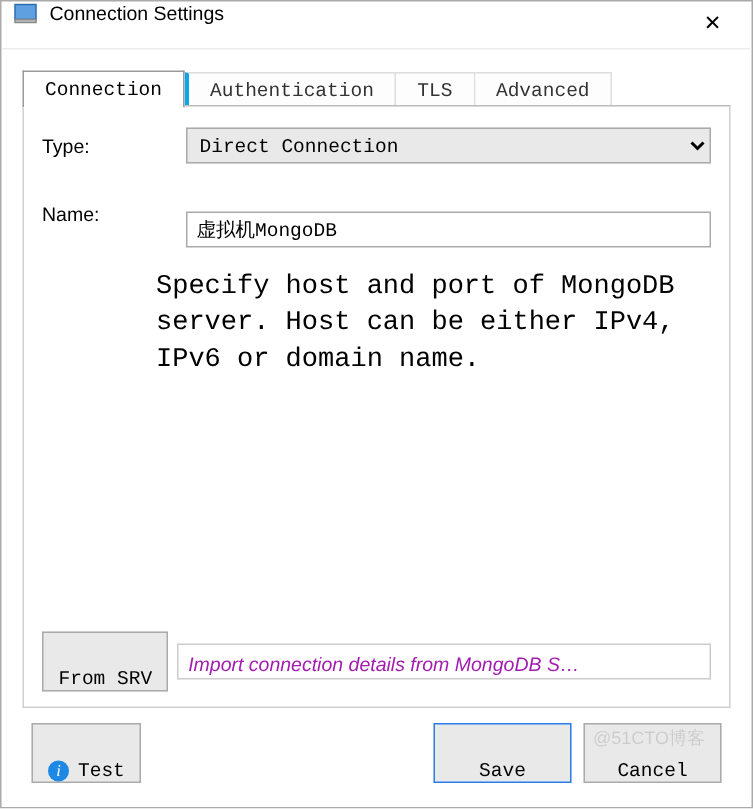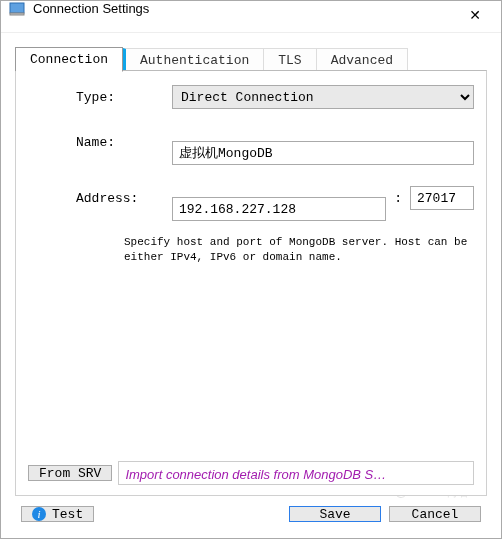--- a/index.html
+++ b/index.html
@@ -98,22 +98,21 @@
     background: #fff;
   }
   .tab.active { border-bottom: 1px solid #fff; margin-bottom: -1px; }
   .row {
     display: flex;
     align-items: center;
     margin-bottom: 10px;
   }
   .row .label {
     width: 96px;
-    font-family: Liberation Mono, monospace;
-    margin-left: 48px;
+    font-family: Liberation Sans, sans-serif;
   }
   .row .field { flex: 1; display: flex; align-items: center; gap: 6px; }
   select.combo {
     width: 100%;
     font-family: "Courier New", monospace;
     font-size: 13px;
     height: 24px;
     border: 1px solid #aaa;
     background: #e9e9e9;
     padding: 2px 4px;
@@ -132,38 +131,38 @@
   input.port {
     width: 64px;
     font-family: "Courier New", monospace;
     font-size: 13px;
     height: 24px;
     border: 1px solid #aaa;
     padding: 2px 6px;
     background: #fff;
   }
   .hint {
-    margin-left: 96px;
-    font-family: "Courier New", monospace;
-    font-size: 11px;
+    margin-left: 76px;
+    font-family: "Courier New", monospace;
+    font-size: 18px;
     line-height: 1.35;
     color: #000;
     margin-top: 4px;
   }
   .spacer { flex: 1; }
   .srv-row { display: flex; align-items: center; gap: 6px; }
   .btn {
     font-family: "Courier New", monospace;
     font-size: 13px;
-    height: 16px;
+    height: 40px;
     border: 1px solid #aaa;
     background: #e9e9e9;
     padding: 0 10px;
     display: inline-flex;
-    align-items: center;
+    align-items: flex-end;
     gap: 6px;
     cursor: pointer;
   }
   .srv-input {
     flex: 1;
     font-family: Liberation Sans, sans-serif;
     font-size: 13px;
     height: 24px;
     border: 1px solid #ccc;
     padding: 2px 6px;
@@ -243,28 +242,20 @@
         </div>
       </div>
 
       <div class="row">
         <div class="label">Name:</div>
         <div class="field">
           <input class="text" type="text" value="虚拟机MongoDB" style="">
         </div>
       </div>
 
-      <div class="row">
-        <div class="label">Address:</div>
-        <div class="field">
-          <input class="text" type="text" value="192.168.227.128" style="">
-          <span class="port-sep">:</span>
-          <input class="port" type="text" value="27017" style="">
-        </div>
-      </div>
 
       <div class="hint">Specify host and port of MongoDB server. Host can be either IPv4, IPv6 or domain name.</div>
 
       <div class="spacer"></div>
 
       <div class="srv-row">
         <button class="btn">
           <span>From SRV</span>
         </button>
         <div class="srv-input">

